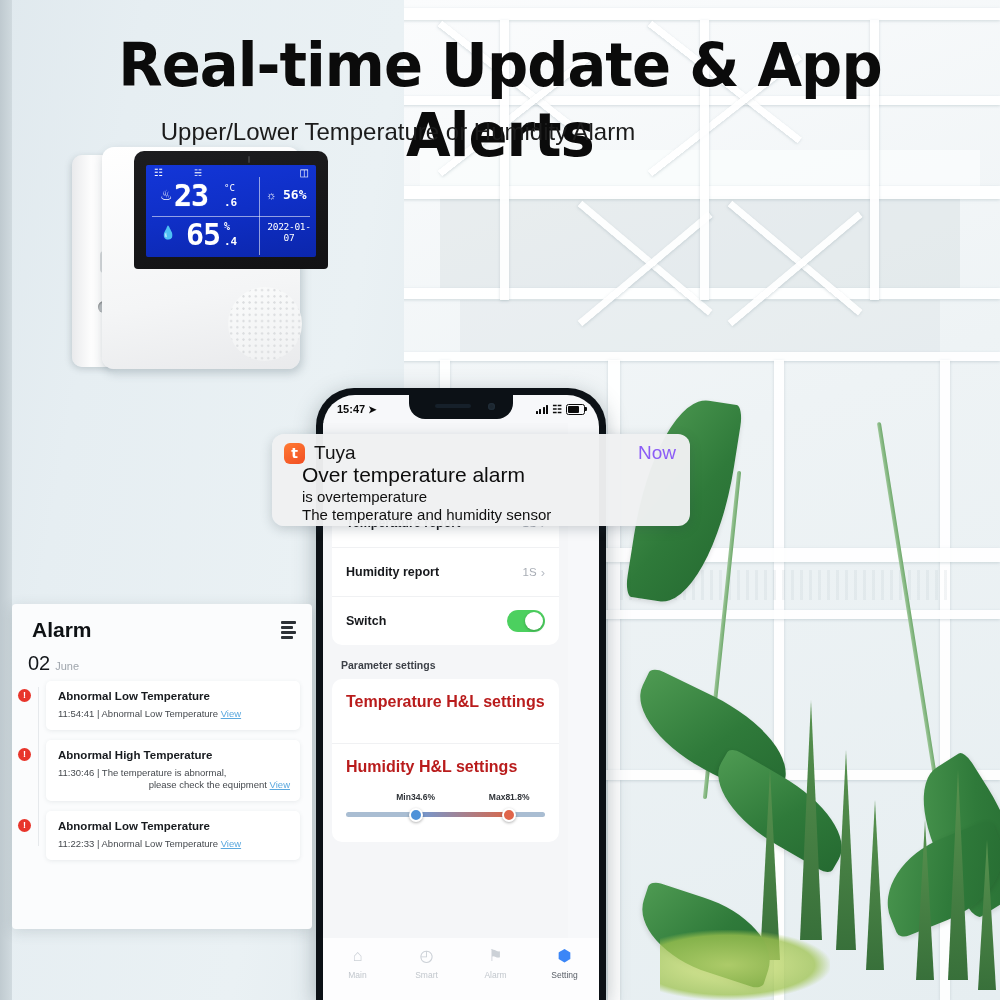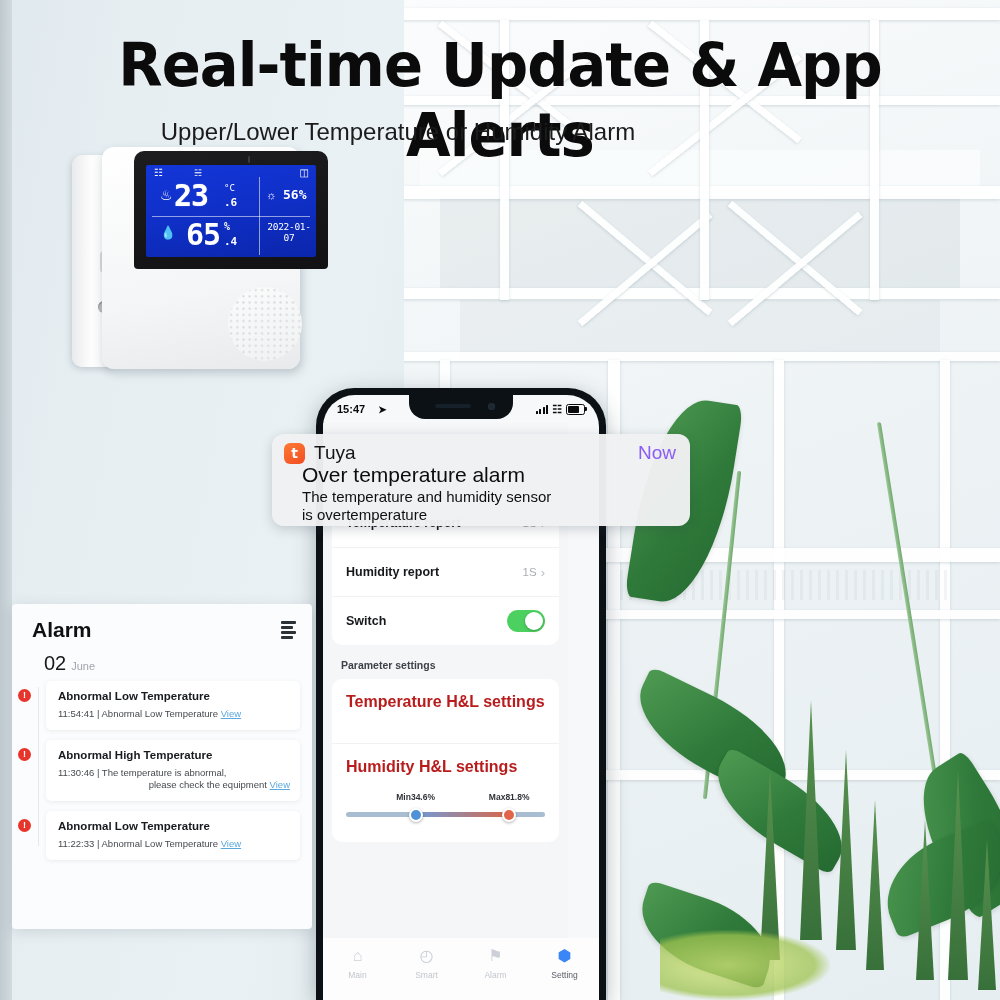--- a/index.html
+++ b/index.html
@@ -160,21 +160,21 @@
   .notif-body{font-size:15px;color:#101010;line-height:17px;margin:1px 0 0 18px;}
 
   
   .alarm{position:absolute;left:12px;top:604px;width:300px;height:325px;
     background:#fbfcfd;border-radius:4px;box-shadow:0 3px 14px rgba(60,80,90,.16);
     overflow:hidden;}
   .al-head{display:flex;align-items:center;justify-content:space-between;padding:14px 16px 4px 20px;}
   .al-title{font-size:21px;font-weight:bold;color:#0e1114;}
   .al-filter{display:flex;flex-direction:column;gap:2.5px;}
   .al-filter i{display:block;height:2.5px;background:#2c3136;border-radius:1px;}
-  .al-date{padding:6px 0 6px 32px;display:flex;align-items:baseline;gap:5px;}
+  .al-date{padding:6px 0 6px 16px;display:flex;align-items:baseline;gap:5px;}
   .al-day{font-size:20px;color:#15181c;}
   .al-mon{font-size:11px;color:#9fa5ac;}
   .al-list{position:relative;padding:0 12px 0 20px;}
   .al-line{position:absolute;left:26px;top:6px;bottom:14px;width:1px;background:#e6e9ec;}
   .al-item{position:relative;margin-bottom:10px;}
   .al-dot{position:absolute;left:-14px;top:8px;width:13px;height:13px;border-radius:50%;
     background:#e8352b;color:#fff;font-size:9px;font-weight:bold;line-height:13px;text-align:center;z-index:2;}
   .al-card{margin-left:14px;background:#fff;border-radius:5px;padding:9px 10px 10px 12px;
     box-shadow:0 1px 4px rgba(60,80,90,.1);}
   .al-ct{font-size:11.5px;font-weight:bold;color:#171a1e;margin-bottom:6px;}
@@ -277,21 +277,21 @@
     </div>
   </div>
 
   <div class="phone">
     <div class="screen">
       <div class="notch">
         <div class="notch-spk"></div>
         <div class="notch-cam"></div>
       </div>
       <div class="statusbar">
-        <div style="display:flex;align-items:center;gap:13px;">
+        <div style="display:flex;align-items:center;gap:3px;">
           <span>15:47</span>
           <span style="font-size:10px;">➤</span>
         </div>
         <div class="sb-right">
           <span class="bars">
             <i style="height:3px"></i>
               <i style="height:5px"></i>
               <i style="height:7px"></i>
               <i style="height:9px"></i>
           </span>
@@ -372,22 +372,22 @@
 
   <div class="notif">
     <div class="notif-head">
       <div class="notif-app">
         <div class="tuya-ico">t</div>
         <div class="notif-name">Tuya</div>
       </div>
       <div class="notif-now">Now</div>
     </div>
     <div class="notif-title">Over temperature alarm</div>
+    <div class="notif-body">is overtemperature</div>
     <div class="notif-body">The temperature and humidity sensor</div>
-    <div class="notif-body">is overtemperature</div>
   </div>
 
   <div class="alarm">
     <div class="al-head">
       <div class="al-title">Alarm</div>
       <div class="al-filter">
         <i style="width:15px"></i>
           <i style="width:12px"></i>
           <i style="width:15px"></i>
           <i style="width:12px"></i>

